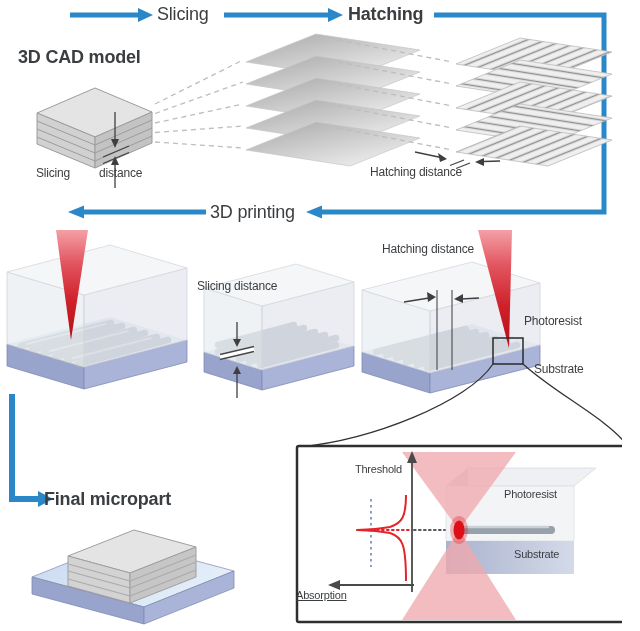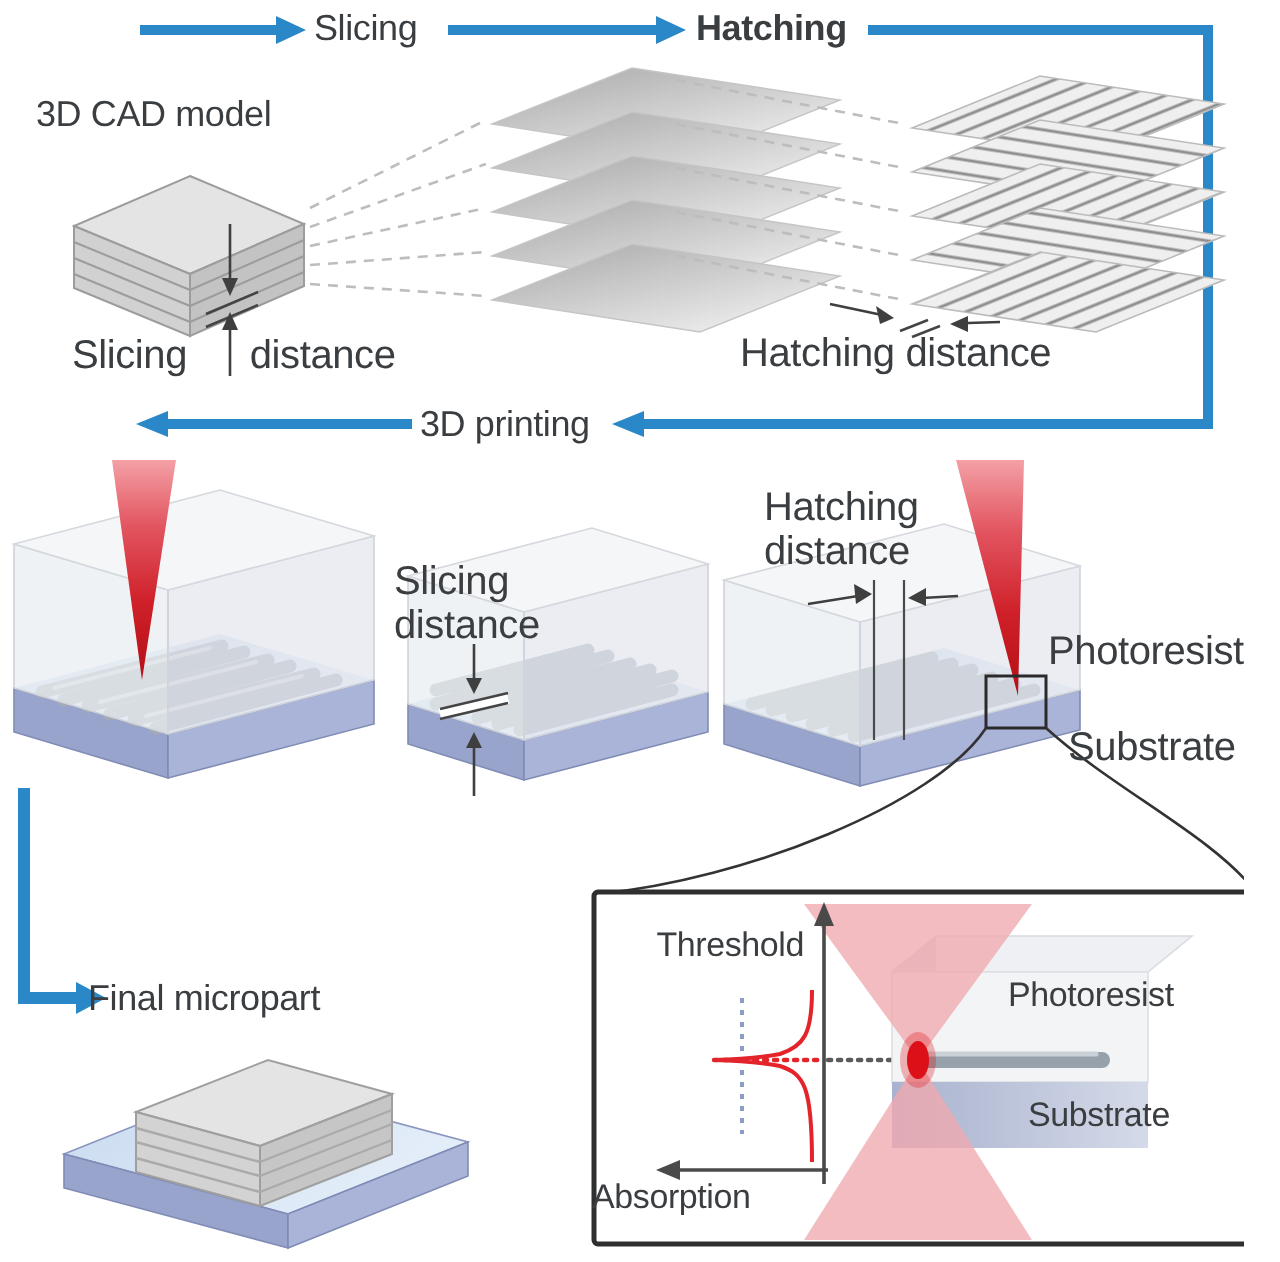--- a/index.html
+++ b/index.html
@@ -1,24 +1,24 @@
 <!DOCTYPE html>
 <html style="--arrow_blue: #2a87c8; --laser_red: #c41a22; --cone_pink: #f0a9ae; --focal_red: #dd1018; --curve_red: #e4242b; --threshold_dash_blue: #8b9cc8; --substrate_front: #98a4cc; --substrate_top: #d5e3f3; --rod_gray: #a4aab4; --text: #3b3e41;"><head>
 <meta charset="utf-8">
 <style>
   html,body{margin:0;padding:0;background:#fff;}
   #stage{position:relative;width:622px;height:631px;background:#fff;overflow:hidden;
          font-family:"Liberation Sans",sans-serif;}
   #gfx{position:absolute;left:0;top:0;}
   .lbl{position:absolute;color:var(--text,#3b3e41);letter-spacing:-0.2px;white-space:nowrap;line-height:1.12;}
   .wrap{white-space:normal;}
-  .s16{font-size:20px;}
-  .s17{font-size:17px;}
+  .s16{font-size:12px;}
+  .s17{font-size:11px;}
   .s18{font-size:18px;}
-  .b{font-weight:normal;}
+  .b{font-weight:bold;}
   .ctr{text-align:left;}
   .rt{text-align:right;}
   .ws{word-spacing:26px;}
   
   .blue{fill:var(--arrow_blue,#2a87c8);}
   .blueln{stroke:var(--arrow_blue,#2a87c8);fill:none;}
   .dash{stroke:#bdbdbd;stroke-width:1.3;stroke-dasharray:5 4;fill:none;}
   .rod{stroke:var(--rod_gray,#a4aab4);stroke-width:6.5;stroke-linecap:round;}
   .rodhl{stroke:#ccd1d7;stroke-width:2;stroke-linecap:round;}
   .meas{stroke:#3f3f3f;stroke-width:1.3;fill:none;}
@@ -282,17 +282,17 @@
 <div class="lbl s16" style="left:370px;top:166px;">Hatching distance</div>
 
 <div class="lbl s16 wrap" style="left:197px;top:280px;width:84px;">Slicing distance</div>
 <div class="lbl s16 wrap ctr" style="left:382px;top:243px;width:104px;">Hatching distance</div>
 <div class="lbl s16" style="left:524px;top:315px;">Photoresist</div>
 <div class="lbl s16" style="left:534px;top:363px;">Substrate</div>
 
 <div class="lbl s18 b" style="left:44px;top:489px;">Final micropart</div>
 
 <div class="lbl s17 rt" style="left:302px;top:463px;width:100px;">Threshold</div>
-<div class="lbl s17" style="left:296px;top:589px;">Absorption</div>
+<div class="lbl s17" style="left:296px;top:589px;text-decoration:underline;">Absorption</div>
 <div class="lbl s17" style="left:504px;top:488px;">Photoresist</div>
 <div class="lbl s17" style="left:514px;top:548px;">Substrate</div>
 
 </div>
 
 </body></html>

